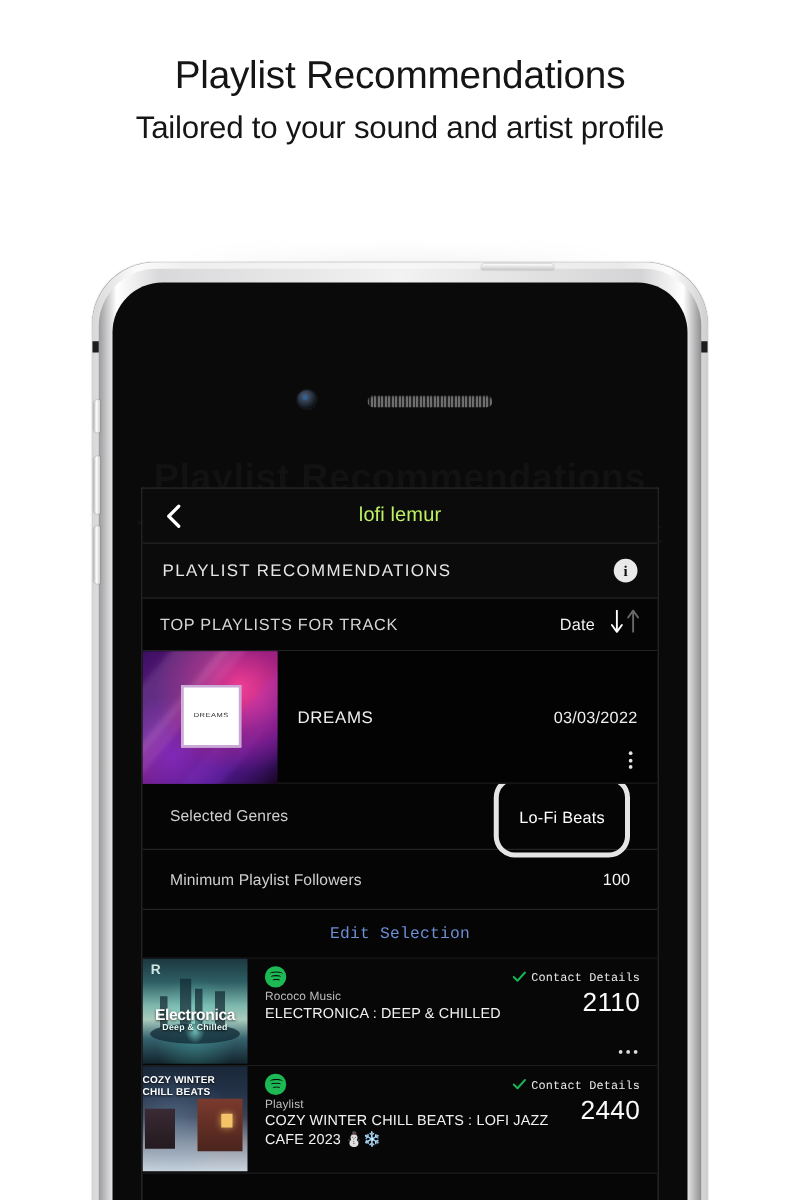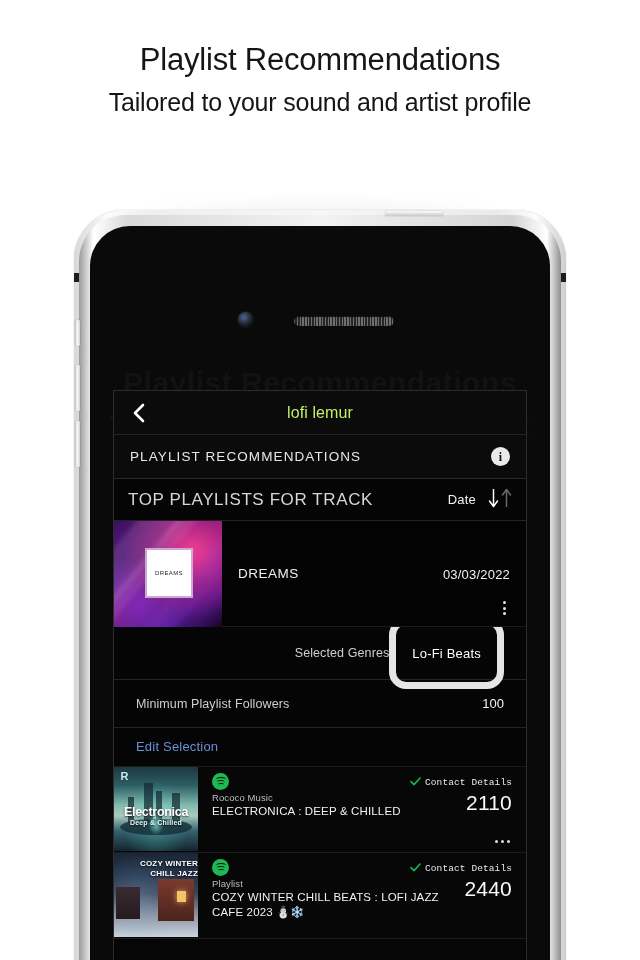--- a/index.html
+++ b/index.html
@@ -145,21 +145,21 @@
     display:flex; align-items:center; justify-content:center;
     line-height:1;
   }
 
   .subhead {
     height:42px; flex:none; background:#050505;
     border-bottom:1px solid #232323;
     display:flex; align-items:center; padding:0 14px;
   }
   .subhead .label {
-    flex:1; color:#d6d6d6; font-size:17px; letter-spacing:.6px;
+    flex:1; color:#d6d6d6; font-size:13px; letter-spacing:.6px;
   }
   .subhead .sortval {
     color:#f2f2f2; font-size:13px; margin-right:12px; letter-spacing:.2px;
   }
   .sort-arrows { display:flex; align-items:center; gap:2px; }
 
   
   .track-row {
     position:relative; flex:none; height:106px;
     background:#030303; display:flex;
@@ -202,32 +202,32 @@
     display:flex; flex-direction:column; gap:2.5px; align-items:center;
   }
   .kebab-v i { width:3px; height:3px; border-radius:50%; background:#e4e4e4; display:block; }
 
   
   .filters { flex:none; background:#050505; padding:0 0 12px 0; border-bottom:1px solid #1b1b1b; }
   .filter-row {
     display:flex; align-items:center; justify-content:space-between;
     padding:0 22px; height:48px;
   }
-  .filter-row.tall { height:52px;justify-content:flex-end; }
+  .filter-row.tall { height:52px; }
   .filter-row + .filter-row { border-top:1px solid #232323; }
   .filter-label { color:#cfcfcf; font-size:12.5px; letter-spacing:.1px; }
   .filter-value { color:#f3f3f3; font-size:13px; }
   .genre-pill {
-    border:7px solid #e5e5e5; border-radius:17px;
+    border:4px solid #e5e5e5; border-radius:17px;
     padding:21px 16px; color:#fff; font-size:13px; letter-spacing:.2px;
     background:transparent;
   }
   .edit-row {
-    display:flex; justify-content:flex-start; padding:11px 22px 0 22px;
-    border-top:1px solid #232323; margin-top:0;
+    display:flex; justify-content:center; padding:11px 22px 0 22px;
+    border-top:1px solid #232323; margin-top:0;font-family:Liberation Mono, monospace;
   }
   .edit-link { color:#6d8fd6; font-size:13px; letter-spacing:.2px; }
 
   
   .pl-row {
     position:relative; flex:none; height:86px; display:flex;
     background:#070707; border-bottom:1px solid #1d1d1d;
   }
   .pl-art { width:84px; height:84px; flex:none; position:relative; overflow:hidden; }
 
@@ -278,21 +278,21 @@
   }
   .art-cozy .house2 {
     position:absolute; left:2px; top:34px; width:24px; height:32px;
     background:linear-gradient(180deg,#3a2a33,#241a20);
   }
   .art-cozy .win {
     position:absolute; right:12px; top:38px; width:9px; height:11px;
     background:#f6c468; box-shadow:0 0 6px rgba(246,196,104,0.8);
   }
   .art-cozy .cap {
-    position:absolute; left:0; right:0; top:6px; text-align:right;
+    position:absolute; left:0; right:0; top:6px; text-align:left;
     color:#fff; font-weight:700; font-size:8px; letter-spacing:.2px;
     line-height:10px; text-shadow:0 1px 2px rgba(0,0,0,0.85);
   }
 
   .pl-body { flex:1; position:relative; padding:6px 14px 0 14px; }
   .spotify-icon {
     width:17px; height:17px; border-radius:50%; background:#1db954;
     position:relative; display:block;
   }
   .spotify-icon i {
@@ -460,21 +460,21 @@
           </div>
 
           <div class="pl-row">
             <div class="pl-art art-cozy">
               <div class="house"></div>
               <div class="house2"></div>
               <div class="win"></div>
 
               <div class="cap">
                 <span>COZY WINTER</span><br>
-                <span>CHILL JAZZ</span>
+                <span>CHILL BEATS</span>
               </div>
             </div>
             <div class="pl-body">
               <span class="spotify-icon">
                 <i></i>
                 <i></i>
                 <i></i>
               </span>
               <div class="pl-owner">Playlist</div>
               <div class="pl-title">

